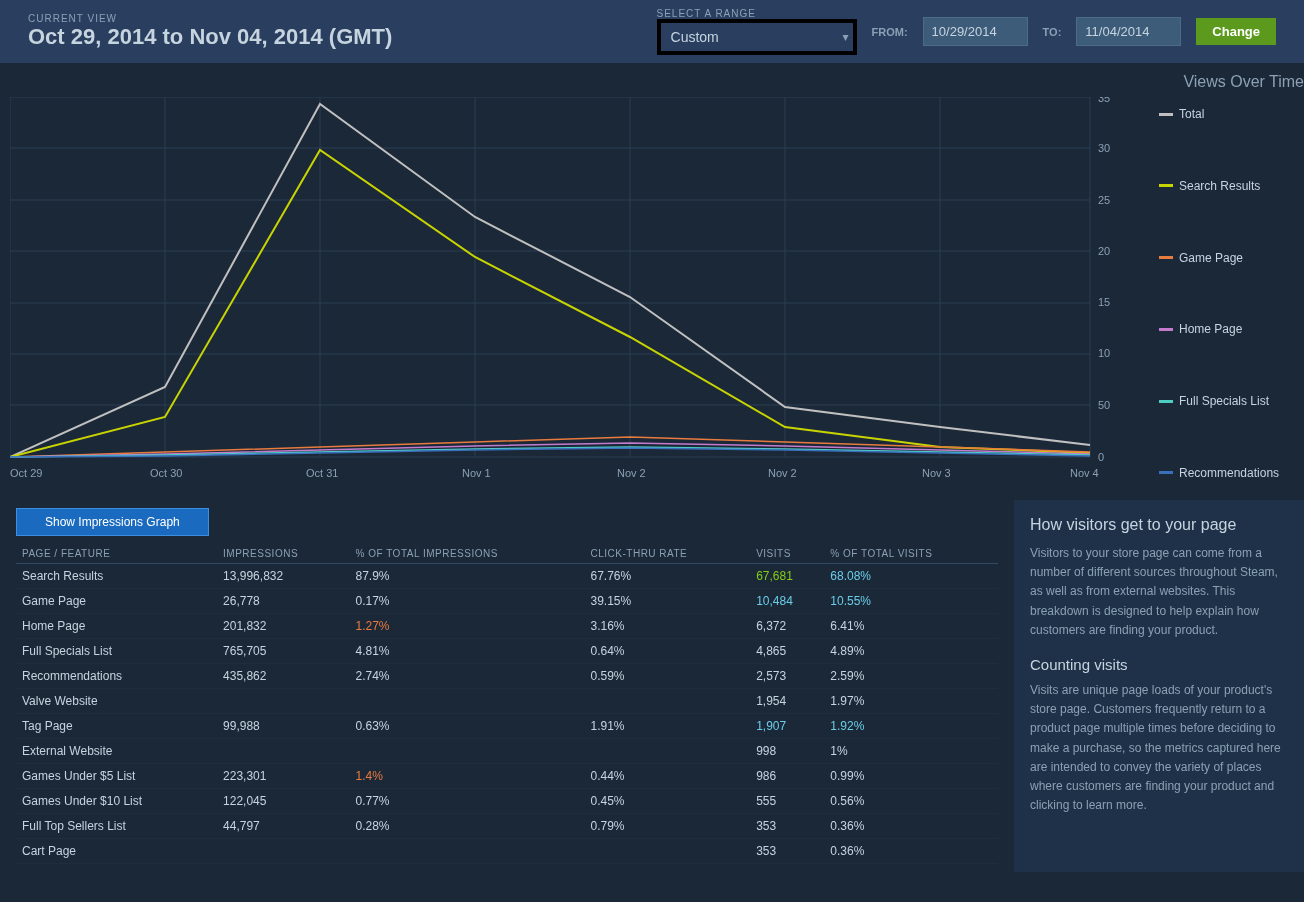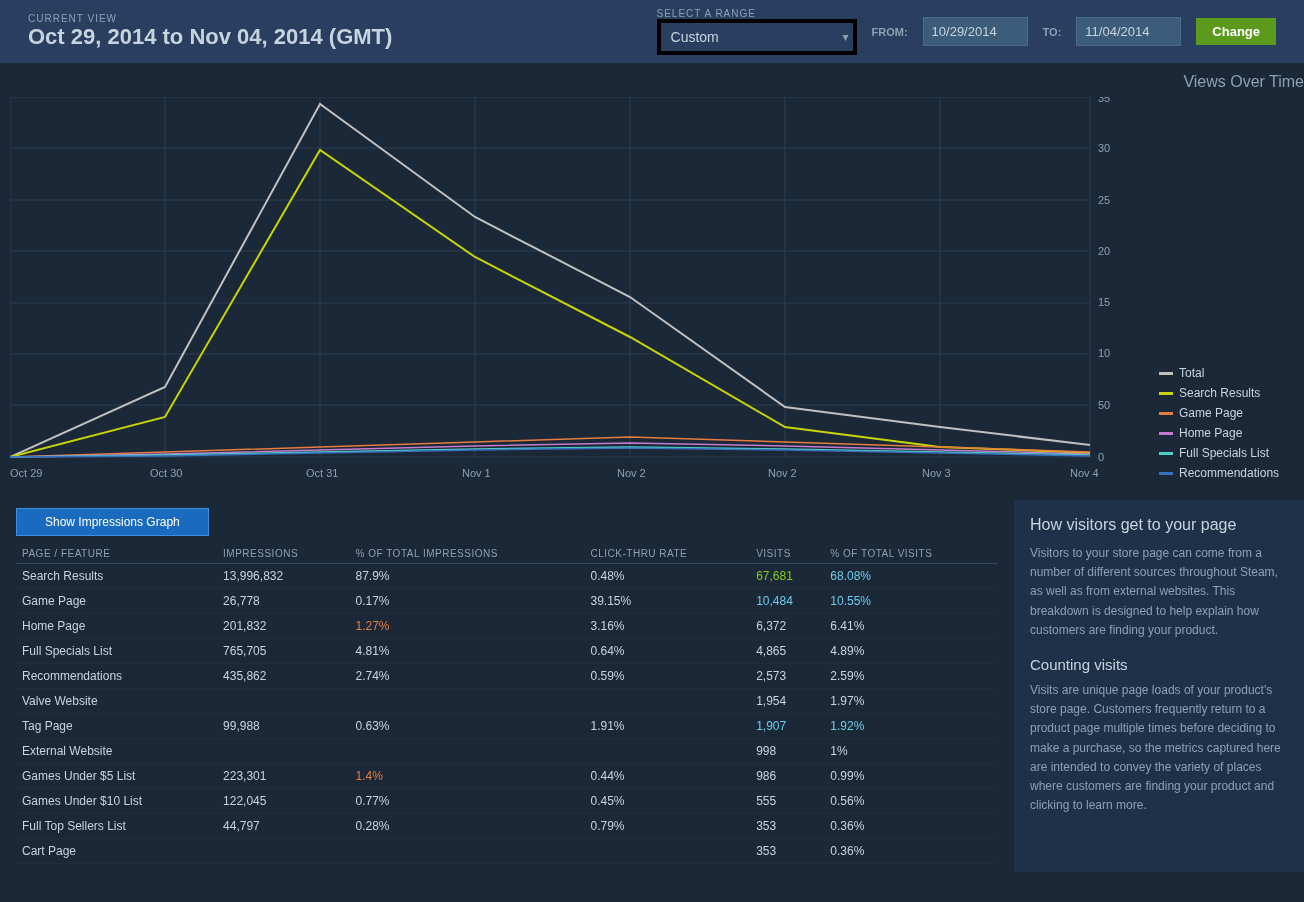--- a/index.html
+++ b/index.html
@@ -108,21 +108,21 @@
     .chart-svg-wrap {
       flex: 1;
       padding-left: 10px;
     }
     .chart-legend {
       width: 155px;
       padding: 10px 10px;
       display: flex;
       flex-direction: column;
       gap: 6px;
-      justify-content: flex-end;
+      justify-content: space-between;
     }
     .legend-item {
       display: flex;
       align-items: center;
       gap: 6px;
       font-size: 12px;
       color: #c6d4df;
     }
     .legend-color {
       width: 14px;
@@ -320,21 +320,21 @@
           <th>CLICK-THRU RATE</th>
           <th>VISITS</th>
           <th>% OF TOTAL VISITS</th>
         </tr>
       </thead>
       <tbody id="table-body">
       <tr>
             <td>Search Results</td>
             <td>13,996,832</td>
             <td>87.9%</td>
-            <td>0.48%</td>
+            <td>67.76%</td>
             <td style="color: #84cc16;">67,681</td>
             <td style="color: rgb(106, 205, 232);">68.08%</td>
           </tr>
           <tr>
             <td>Game Page</td>
             <td>26,778</td>
             <td>0.17%</td>
             <td>39.15%</td>
             <td style="color: rgb(106, 205, 232);">10,484</td>
             <td style="color: rgb(106, 205, 232);">10.55%</td>

